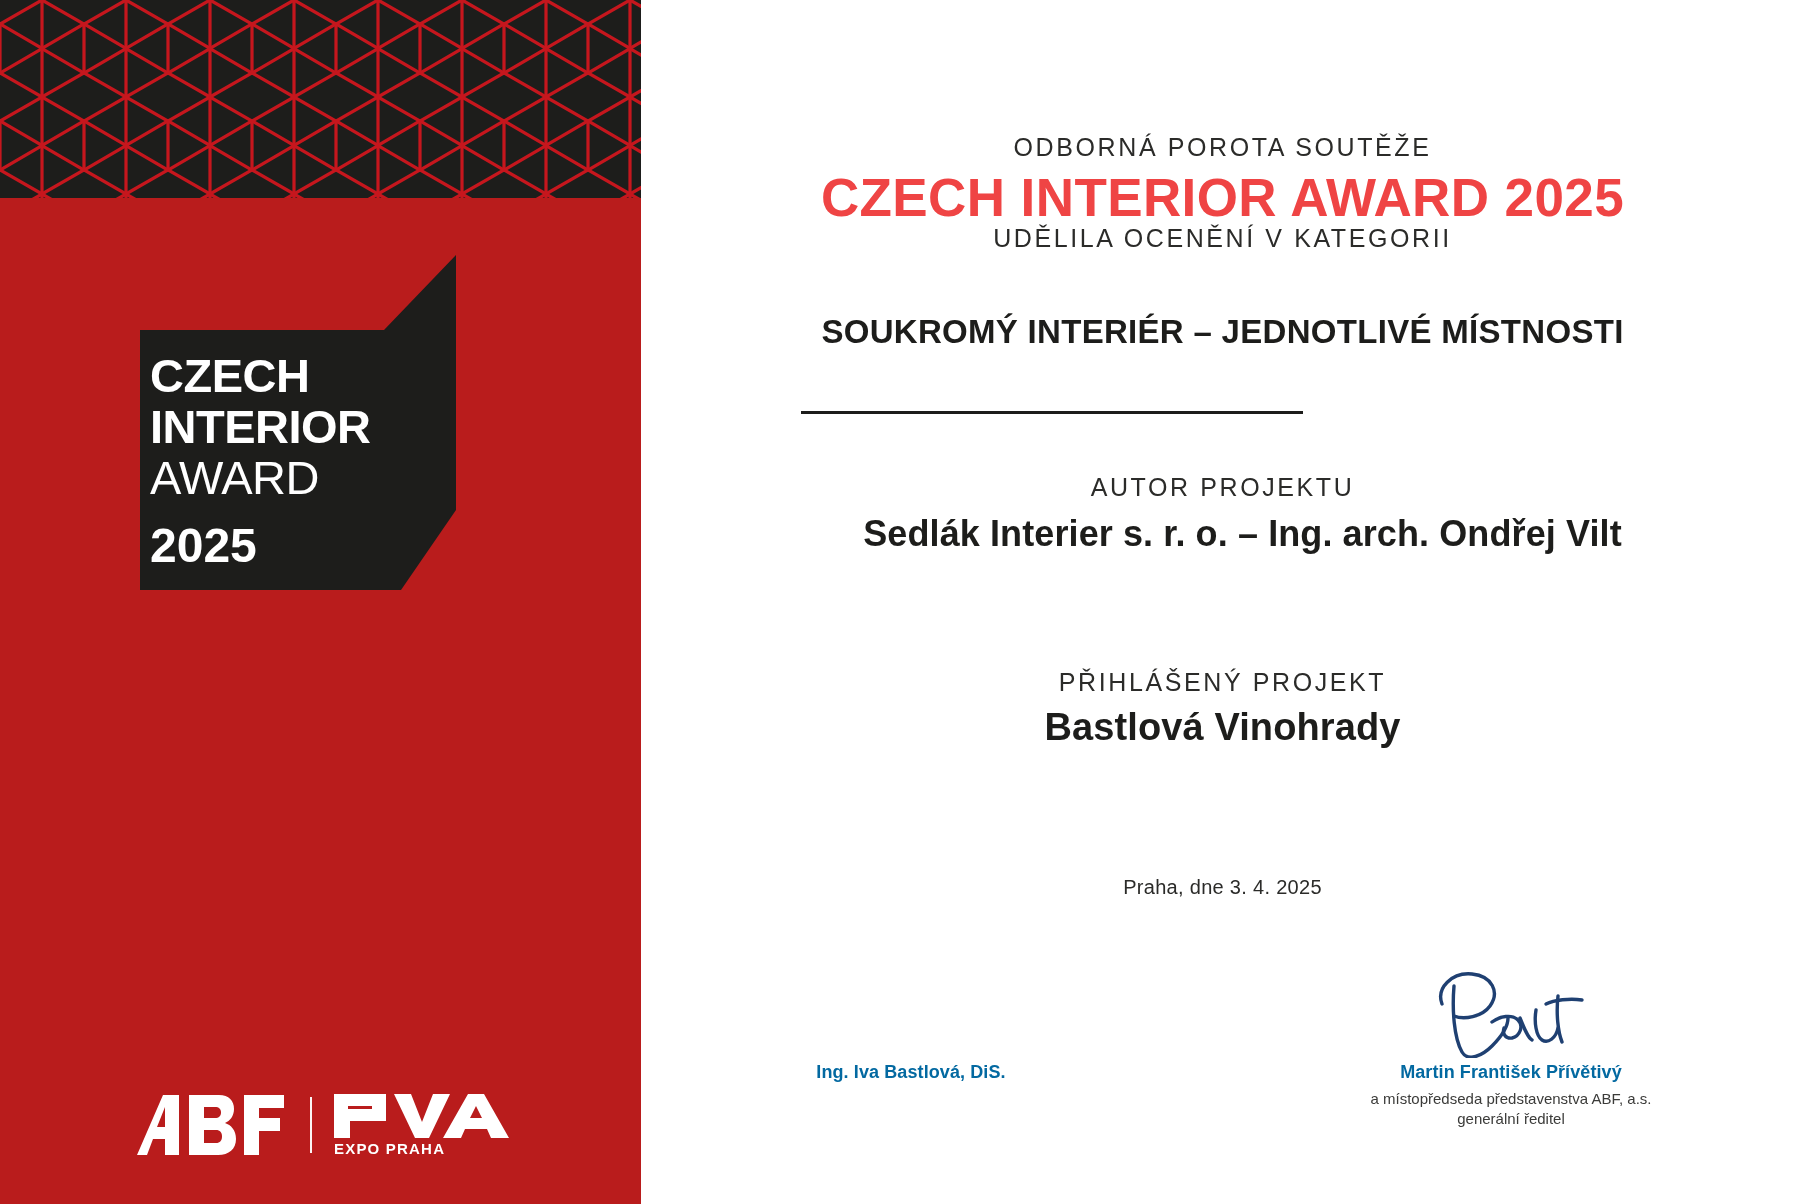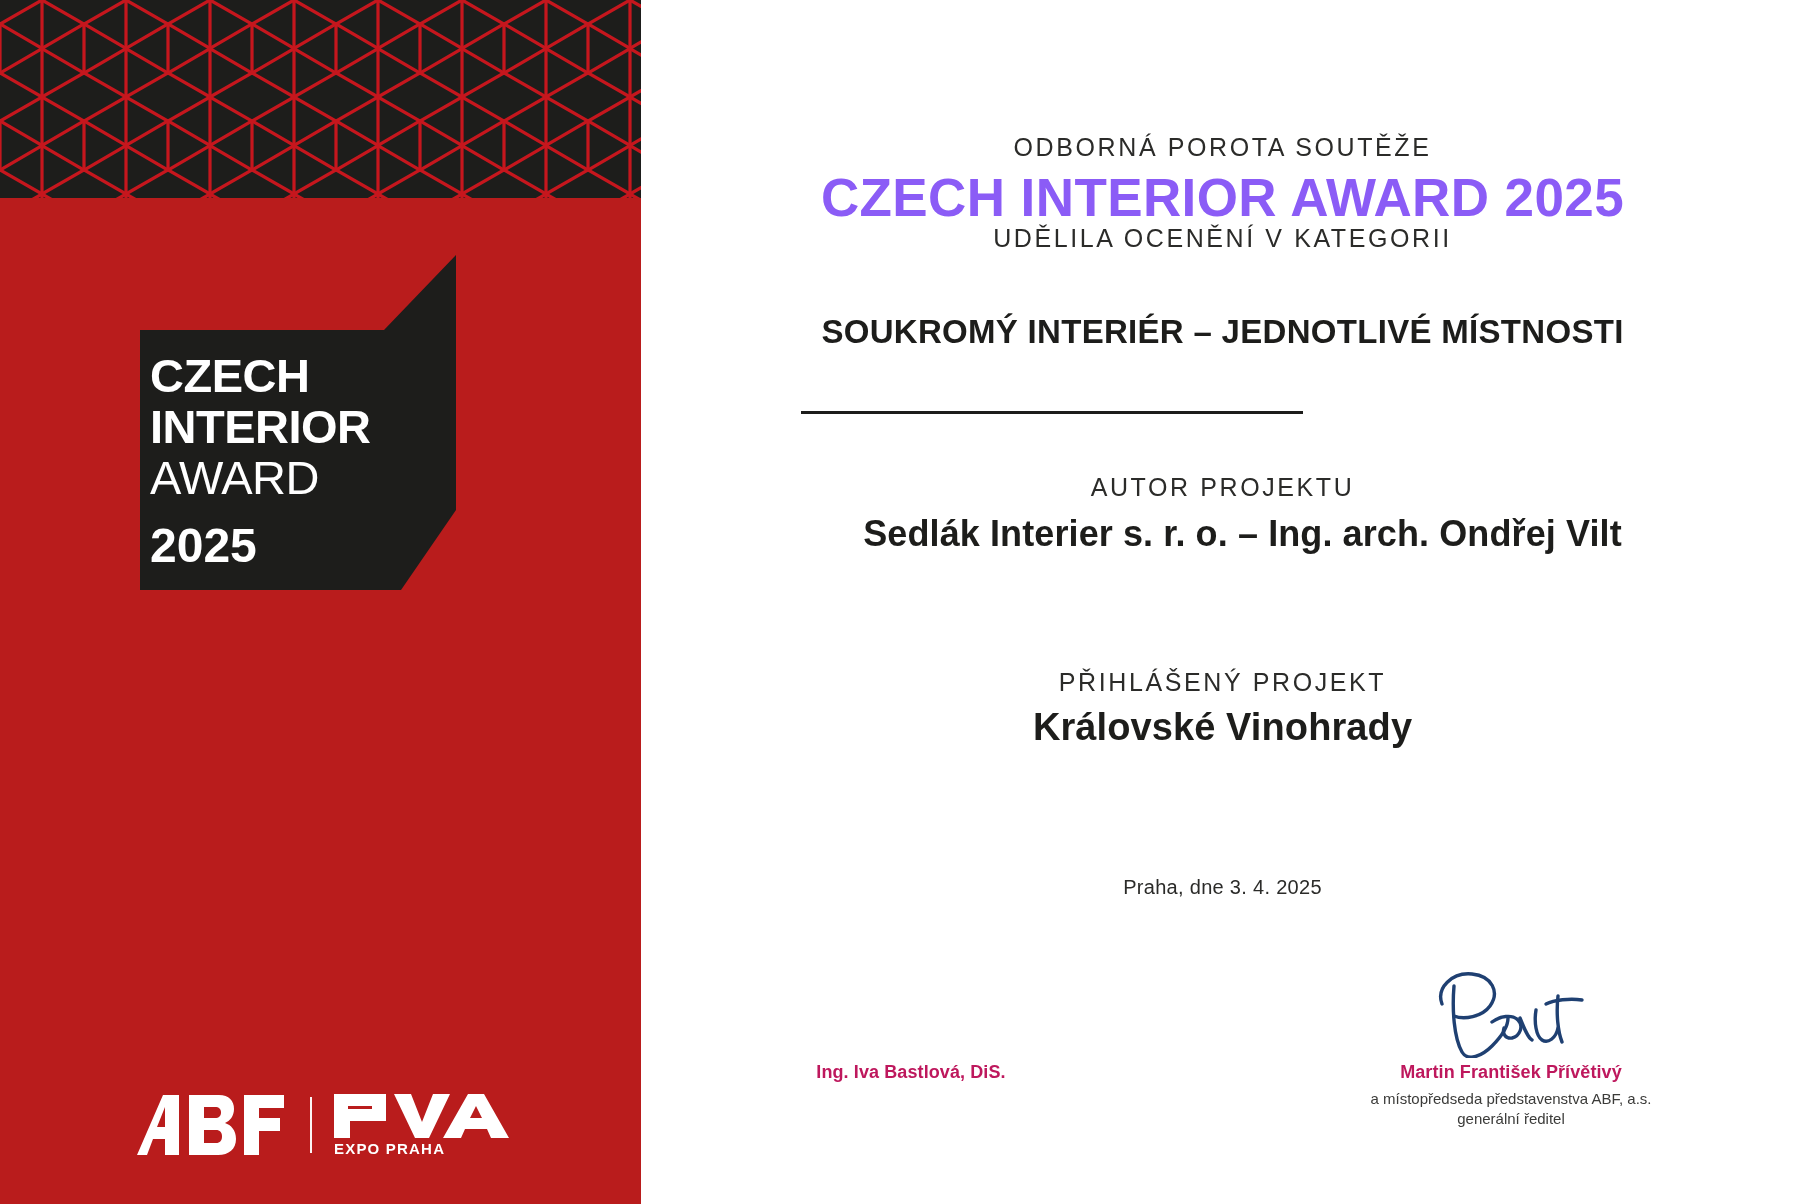--- a/index.html
+++ b/index.html
@@ -123,21 +123,21 @@
     font-weight: 400;
     letter-spacing: 2.6px;
     color: #2b2b29;
   }
   #jury-line { position: absolute; left: 0; top: 97px; width: 100%; }
   #award-title {
     position: absolute; left: 0; top: 131px; width: 100%;
     font-size: 53px;
     font-weight: 700;
     letter-spacing: 0.4px;
-    color: #8b5cf6;
+    color: #ef4444;
   }
   #awarded-line { position: absolute; left: 0; top: 188px; width: 100%; }
 
   #category {
     position: absolute; left: 0; top: 277px; width: 100%;
     font-size: 33px;
     font-weight: 700;
     letter-spacing: 0.3px;
     color: #1d1d1b;
   }
@@ -183,21 +183,21 @@
   }
   #sig-left  { left: 20px;  top: 930px; width: 500px; }
   #sig-right { left: 600px; top: 930px; width: 540px; }
 
   .sig-image { height: 90px; position: relative; }
   .sig-image svg { display: block; margin: 0 auto; }
 
   .sig-name {
     font-size: 18px;
     font-weight: 700;
-    color: #be185d;
+    color: #0369a1;
     letter-spacing: 0.1px;
     margin-top: 6px;
   }
   .sig-role {
     font-size: 15px;
     font-weight: 400;
     color: #3b3b39;
     line-height: 1.35;
     margin-top: 6px;
   }
@@ -289,21 +289,21 @@
     <div id="awarded-line" class="kicker">UDĚLILA OCENĚNÍ V KATEGORII</div>
 
     <div id="category">SOUKROMÝ INTERIÉR – JEDNOTLIVÉ MÍSTNOSTI</div>
 
     <div id="divider"></div>
 
     <div id="author-label" class="kicker">AUTOR PROJEKTU</div>
     <div id="author-name">Sedlák Interier s. r. o. – Ing. arch. Ondřej Vilt</div>
 
     <div id="project-label" class="kicker">PŘIHLÁŠENÝ PROJEKT</div>
-    <div id="project-name">Královské Vinohrady</div>
+    <div id="project-name">Bastlová Vinohrady</div>
 
     <div id="place-date">Praha, dne 3. 4. 2025</div>
 
     <div class="sig-block" id="sig-left">
       <div class="sig-image"></div>
       <div class="sig-name">Ing. Iva Bastlová, DiS.</div>
     </div>
 
     <div class="sig-block" id="sig-right">
       <div class="sig-image">

